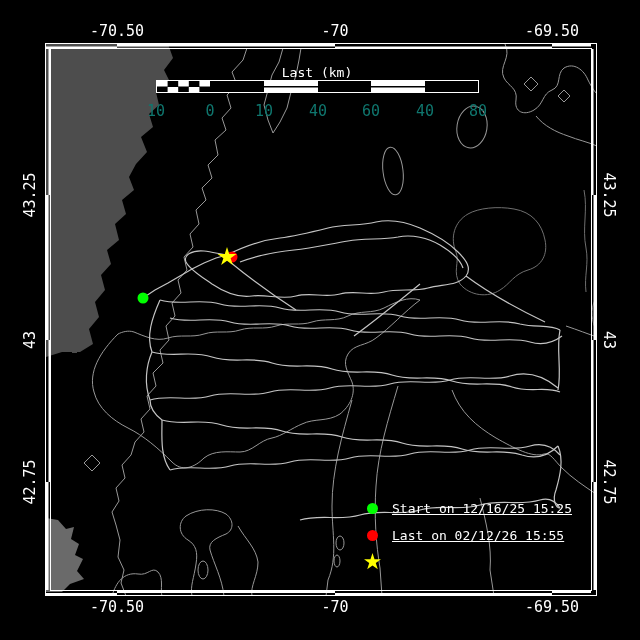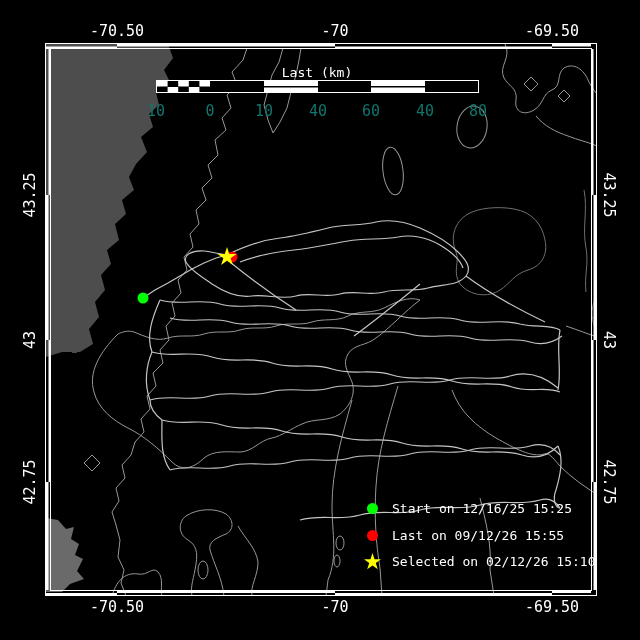--- a/index.html
+++ b/index.html
@@ -8,21 +8,21 @@
   #map-svg{position:absolute;left:0;top:0;}
   .axlab{position:absolute;color:#fff;font-size:15px;white-space:nowrap;
          transform:translate(-50%,-50%);}
   .axlab.rot-l{transform:translate(-50%,-50%) rotate(-90deg);}
   .axlab.rot-r{transform:translate(-50%,-50%) rotate(90deg);}
   .scalelab{position:absolute;color:#0f766e;font-size:15px;white-space:nowrap;
             transform:translate(-50%,-50%);}
   .scaletitle{position:absolute;color:#fff;font-size:13px;white-space:nowrap;
               transform:translate(-50%,-50%);}
   .legend-row{position:absolute;display:flex;align-items:center;color:#fff;
-              font-size:13px;line-height:17px;white-space:nowrap;}
+              font-size:13px;line-height:17px;white-space:nowrap;text-decoration:underline;}
   .legend-row .sw{width:17px;height:17px;margin-right:11px;flex:0 0 17px;}
 </style>
 </head>
 <body>
 
 <div id="stage">
 
 <svg id="map-svg" width="640" height="640" viewBox="0 0 640 640">
 
   <g stroke="none" fill="#4d4d4d">
@@ -155,22 +155,21 @@
   <div class="legend-row" style="left:364px;top:500px">
     <svg class="sw" width="17" height="17">
       <circle cx="8.5" cy="8.5" r="5.5" fill="#00ff00"></circle>
     </svg>
     <span>Start on 12/16/25 15:25</span>
   </div>
   <div class="legend-row" style="left:364px;top:527px">
     <svg class="sw" width="17" height="17">
       <circle cx="8.5" cy="8.5" r="5.5" fill="#ff0000"></circle>
     </svg>
-    <span>Last on 09/12/26 15:55</span>
+    <span>Last on 02/12/26 15:55</span>
   </div>
   <div class="legend-row" style="left:364px;top:553px">
     <svg class="sw" width="17" height="17">
       <polygon transform="translate(8.5,9) scale(0.9)" points="0,-10 2.25,-3.09 9.51,-3.09 3.63,1.18 5.88,8.09 0,3.82 -5.88,8.09 -3.63,1.18 -9.51,-3.09 -2.25,-3.09" fill="#ffff00"></polygon>
     </svg>
-    <span>Selected on 02/12/26 15:10</span>
   </div>
 
 </div>
 
 </body></html>

